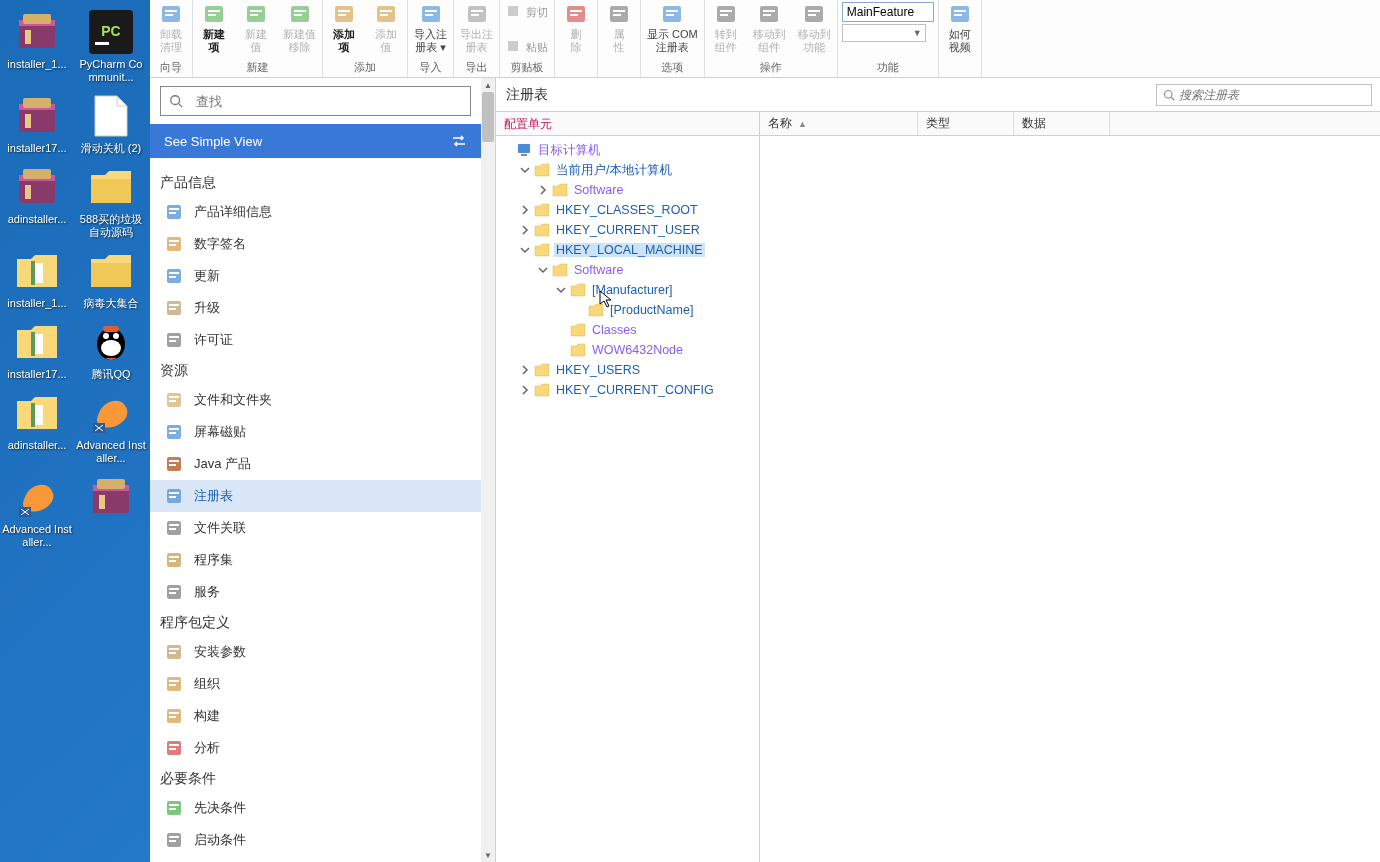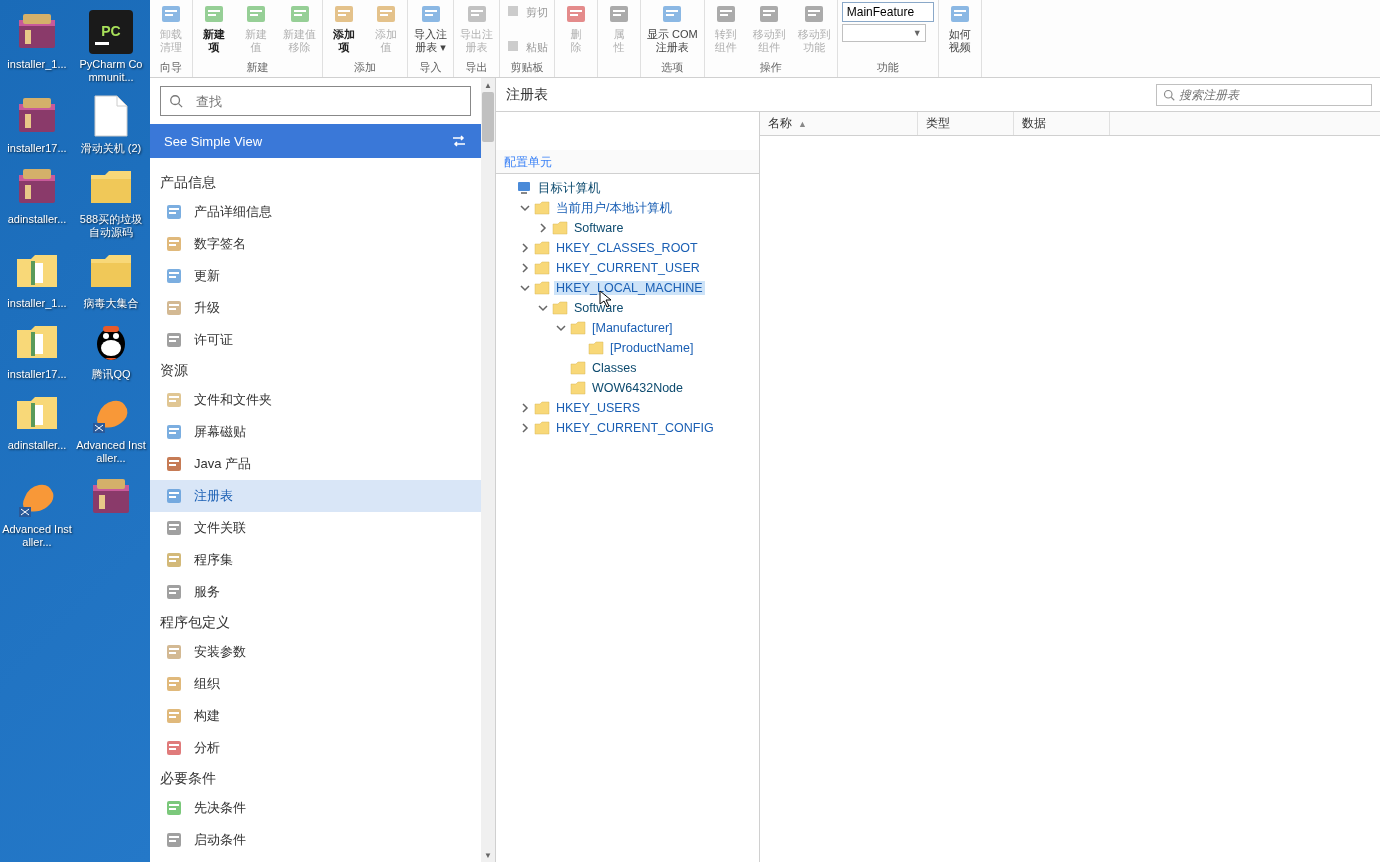--- a/index.html
+++ b/index.html
@@ -51,24 +51,24 @@
 .nav-item .ni { width: 20px; height: 20px; margin-right: 10px; display:flex; align-items:center; justify-content:center;}
 
 
 .right { flex: 1; display: flex; flex-direction: column; }
 .right-header { height: 34px; border-bottom: 1px solid #d0d0d0; display: flex; align-items: center; justify-content: space-between; padding: 0 8px 0 10px; }
 .right-title { font-size: 14px; color: #333; }
 .right-search { border: 1px solid #c0c0c0; height: 22px; width: 216px; display: flex; align-items: center; padding: 0 6px; }
 .right-search input { border: none; outline: none; flex: 1; font-size: 12px; font-style: italic; color: #888; }
 .right-body { flex: 1; display: flex; }
 .tree-pane { width: 264px; border-right: 1px solid #d0d0d0; }
-.tree-hdr { height: 24px; border-bottom: 1px solid #d0d0d0; background: #fafafa; font-size: 12px; padding: 4px 8px; color: #3b82f6; margin-top: 38px; }
+.tree-hdr { height: 24px; border-bottom: 1px solid #d0d0d0; background: #fafafa; font-size: 12px; padding: 4px 8px; color: #be185d; }
 .tree { padding: 4px 2px; font-size: 12.5px; }
 .tree-row { display: flex; align-items: center; height: 20px; color: #1a5fb4; cursor: pointer; }
-.tree-row.black { color: #0c4a6e; }
+.tree-row.black { color: #8b5cf6; }
 .tree-row.sel .lbl2 { background: #cde3f8; }
 .tree-row .tw { width: 14px; text-align: center; color: #666; font-size: 10px; }
 .tree-row .fld { width: 16px; height: 14px; margin-right: 4px; }
 .tree-row .lbl2 { padding: 0 2px; }
 .list-pane { flex: 1; }
 .list-hdr { height: 24px; border-bottom: 1px solid #d0d0d0; background: #fafafa; display: flex; font-size: 12px; color: #333; }
 .list-col { padding: 4px 8px; border-right: 1px solid #e0e0e0; display:flex; align-items:center; gap:6px;}
 .sort-arrow { font-size: 9px; color: #888; }
 .cursor-ptr { position: absolute; left: 599px; top: 290px; pointer-events: none; z-index: 10; }
 

